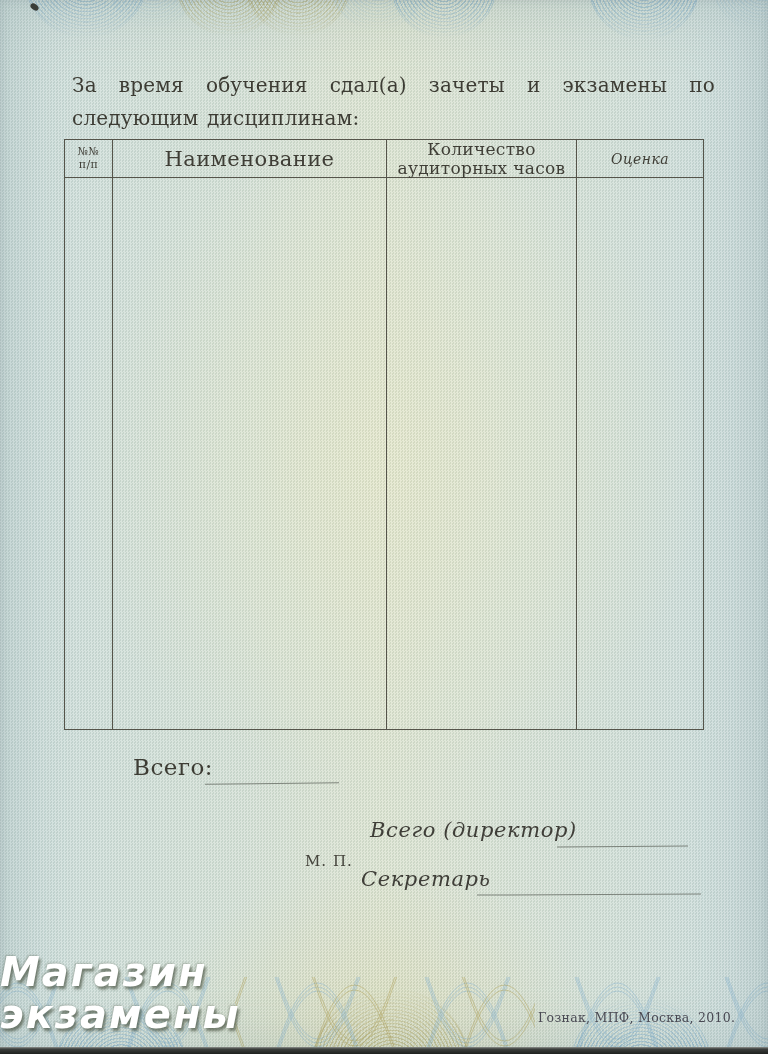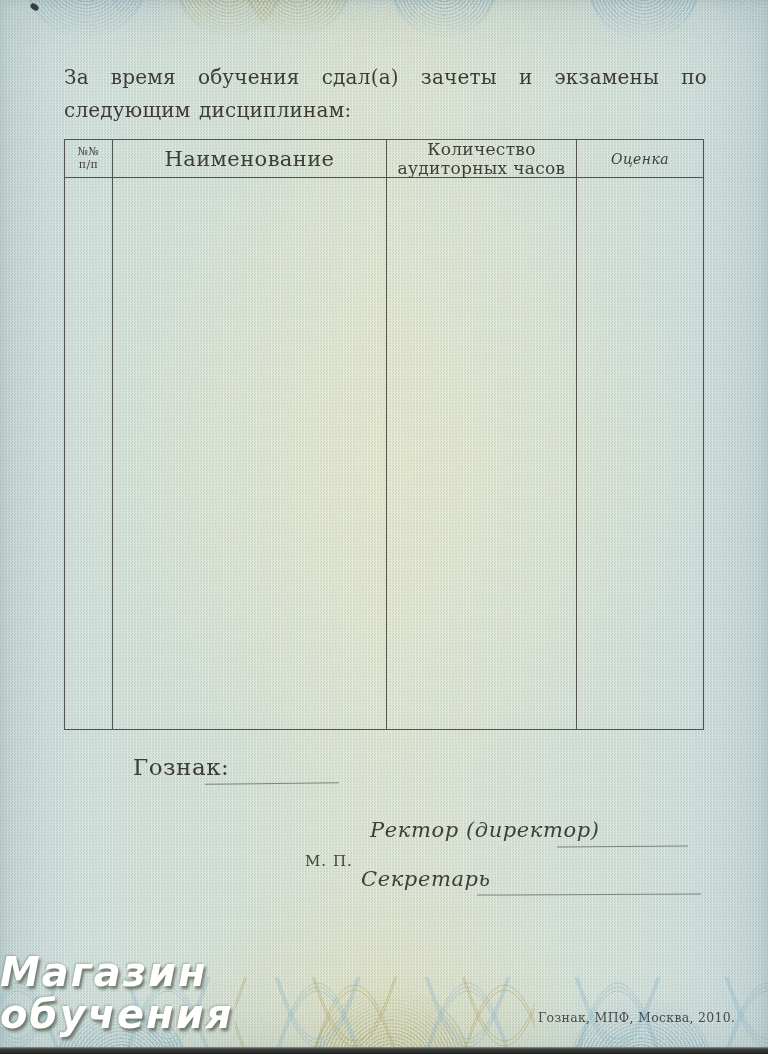--- a/index.html
+++ b/index.html
@@ -45,21 +45,21 @@
   .speck{
     position:absolute;left:30px;top:4px;width:9px;height:6px;
     background:#23241f;border-radius:50%;transform:rotate(38deg);opacity:.85;
   }
   .scanner-edge{
     position:absolute;left:0;bottom:0;width:100%;height:7px;
     background:linear-gradient(180deg,#90938f 0,#3c3f3d 2px,#1f211e 100%);
   }
 
   .intro{
-    position:absolute;left:64px;top:61px;width:643px;margin:0;
+    position:absolute;left:64px;top:61px;width:643px;margin:8px;
     font-size:20px;line-height:33px;color:#3d3c34;
     text-align:justify;letter-spacing:.2px;word-spacing:2px;
   }
 
   .grades-table{
     position:absolute;left:64px;top:139px;width:639px;height:591px;
     border-collapse:collapse;table-layout:fixed;
   }
   .grades-table th,.grades-table td{
     border:1.4px solid #55544a;padding:0;vertical-align:middle;
@@ -184,30 +184,30 @@
     <tbody>
       <tr>
         <td></td>
         <td></td>
         <td></td>
         <td></td>
       </tr>
     </tbody>
   </table>
 
-  <span class="total-label">Гознак:</span>
+  <span class="total-label">Всего:</span>
   <span class="fill-line total-line"></span>
 
-  <span class="sig-label rector-label">Ректор (директор)</span>
+  <span class="sig-label rector-label">Всего (директор)</span>
   <span class="fill-line rector-line"></span>
   <span class="seal-label">М. П.</span>
   <span class="sig-label secretary-label">Секретарь</span>
   <span class="fill-line secretary-line"></span>
 
   <div class="watermark">
     <div>Магазин</div>
-    <div>обучения</div>
+    <div>экзамены</div>
   </div>
 
   <span class="imprint">Гознак, МПФ, Москва, 2010.</span>
 
   <div class="scanner-edge"></div>
 </div>
 
 </body></html>

